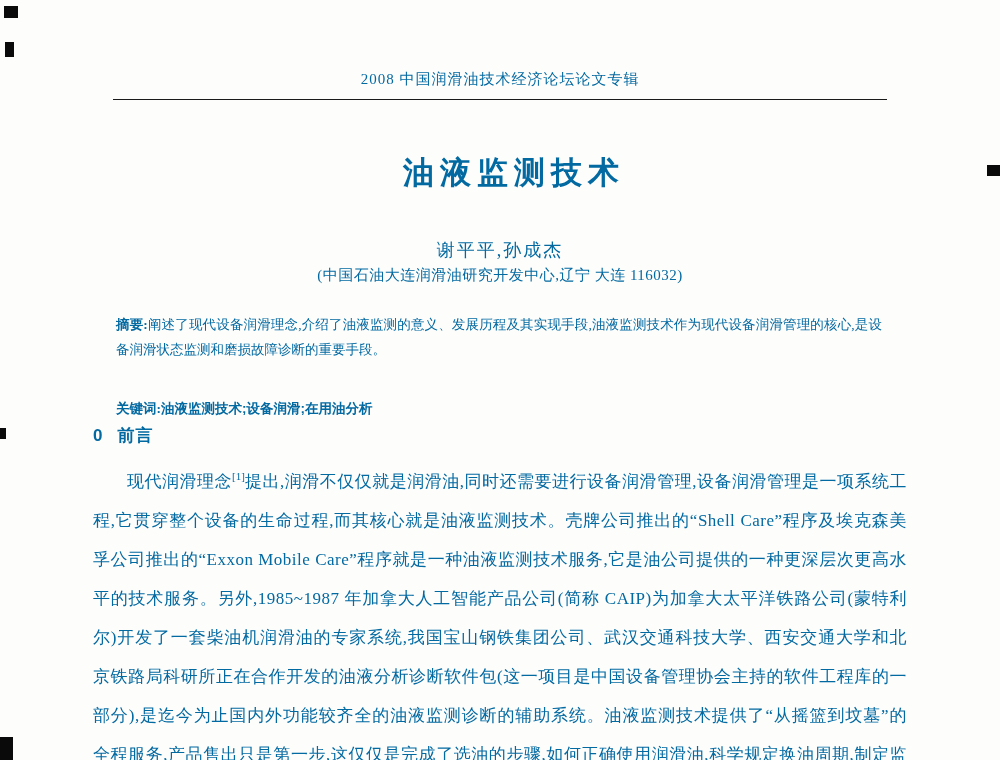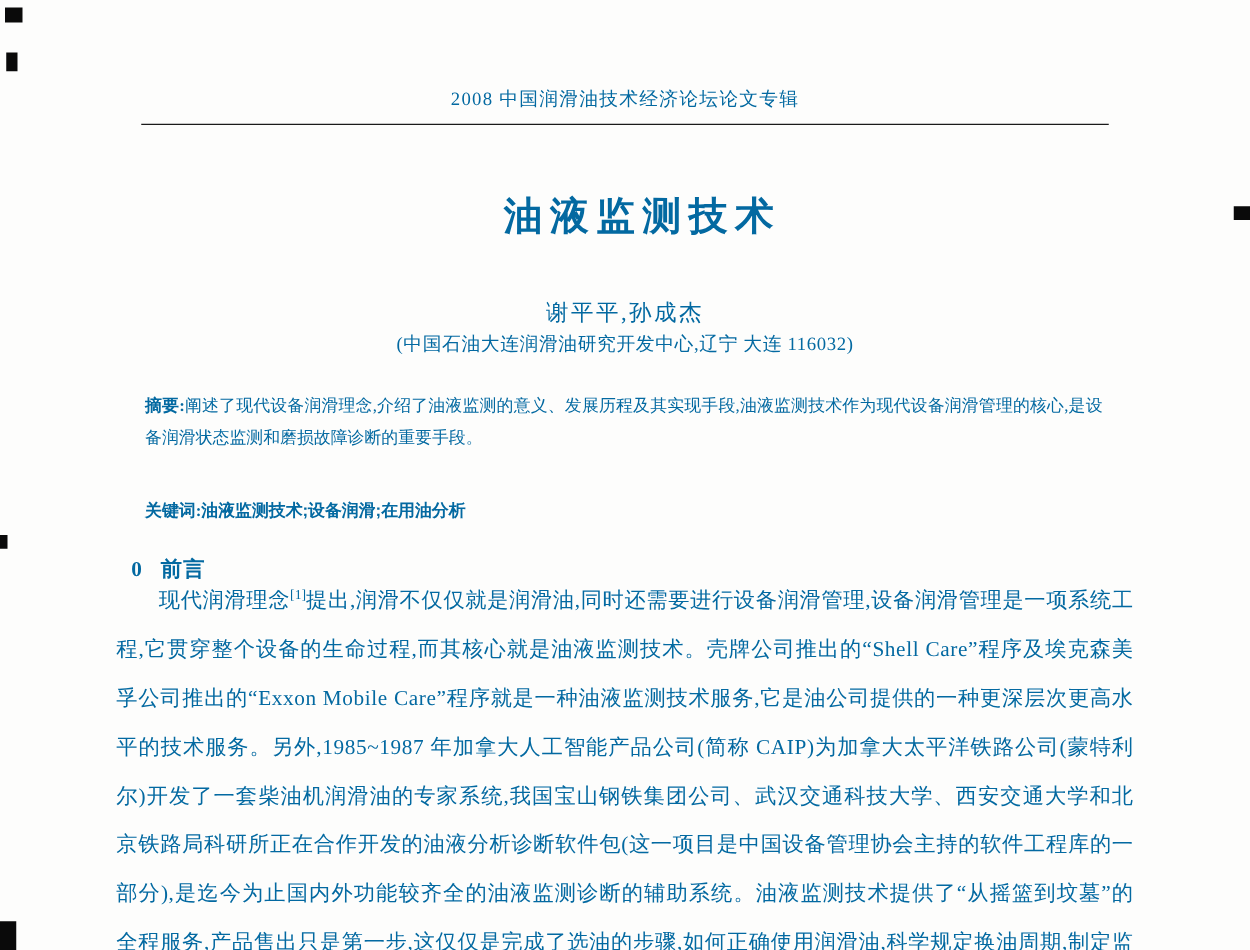--- a/index.html
+++ b/index.html
@@ -81,27 +81,26 @@
     position: absolute;
     top: 400px;
     left: 116px;
     width: 766px;
     font-size: 13.5px;
     font-weight: bold;
     font-family: "Liberation Sans", sans-serif;
   }
   .section-heading {
     position: absolute;
-    top: 444px;
+    top: 424px;
     left: 93px;
     font-size: 17px;
     font-weight: bold;
-    font-family: Liberation Serif, serif;
+    font-family: Liberation Sans, sans-serif;
     letter-spacing: 1px;
-    margin-left: 12px;
   }
   .section-heading .num {
     margin-right: 14px;
   }
   .body-text {
     position: absolute;
     top: 457px;
     left: 93px;
     width: 814px;
     font-size: 17px;

